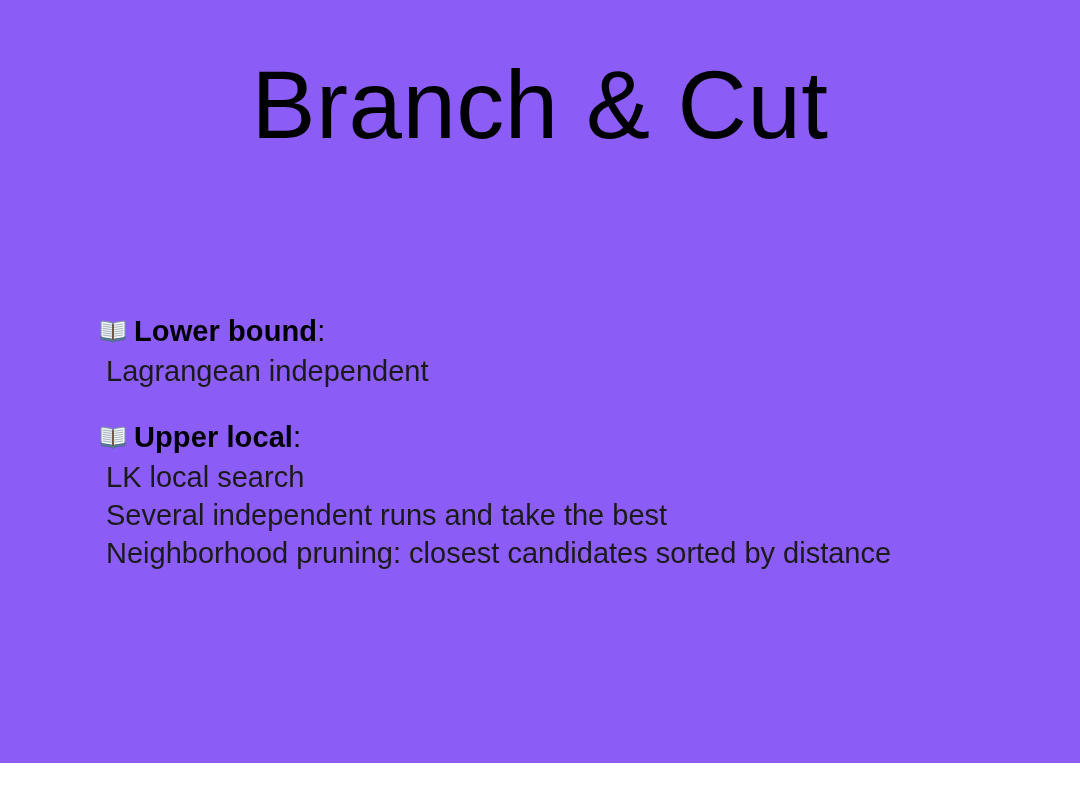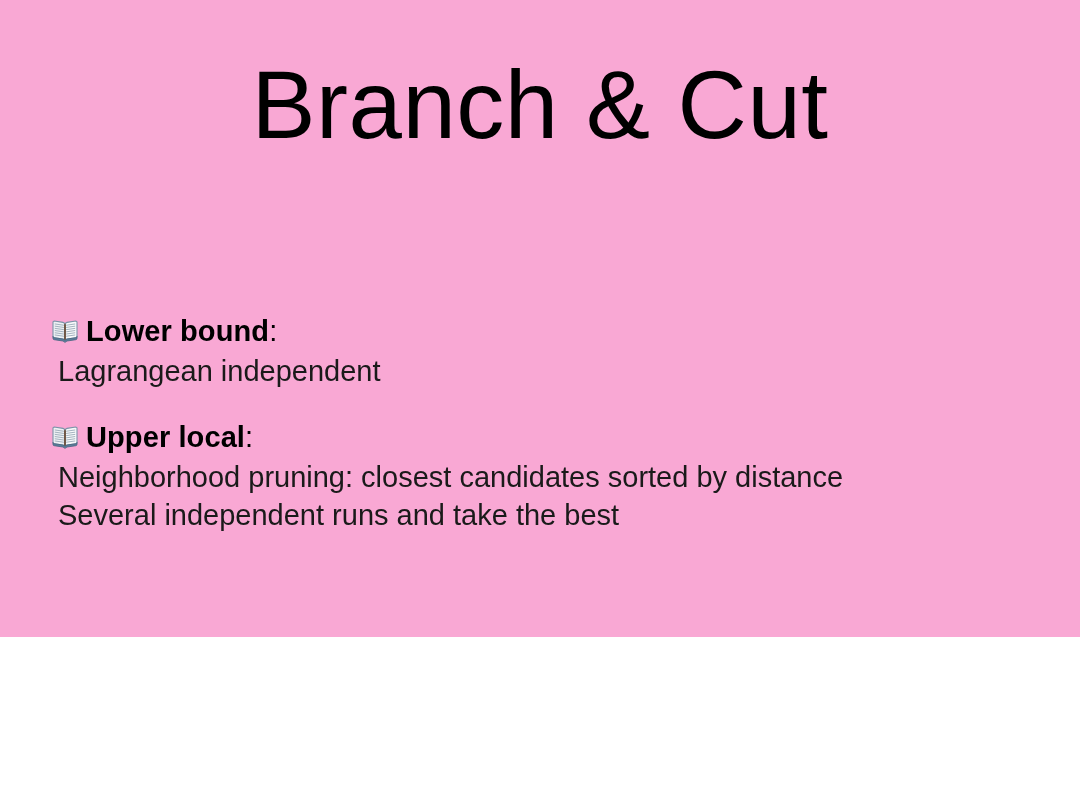--- a/index.html
+++ b/index.html
@@ -10,22 +10,22 @@
     width: 1080px;
     height: 810px;
     background: #ffffff;
     font-family: "Liberation Sans", "DejaVu Sans", sans-serif;
     overflow: hidden;
   }
 
   .slide {
     position: relative;
     width: 1080px;
-    height: 637px;
-    background: #f9a8d4;
+    height: 763px;
+    background: #8b5cf6;
     box-sizing: border-box;
   }
 
   
   .slide-title {
     position: absolute;
     left: 0;
     top: 52px;
     width: 1080px;
     text-align: center;
@@ -40,20 +40,21 @@
   
   .body-area {
     position: absolute;
     left: 52px;
     top: 312px;
     width: 980px;
   }
 
   .bullet-group {
     margin-bottom: 28px;
+    margin-left: 48px;
   }
   .bullet-group:last-child {
     margin-bottom: 0;
   }
 
   .bullet-heading {
     display: flex;
     align-items: center;
     font-size: 29px;
     line-height: 38px;
@@ -136,19 +137,20 @@
             <path d="M11.5 6.2 L3.2 5.0 M11.5 8.4 L3.2 7.2 M11.5 10.6 L3.2 9.4 M11.5 12.8 L3.2 11.6 M11.5 15.0 L3.2 13.8 M11.5 17.2 L3.2 16.0" stroke="#9aaab8" stroke-width="0.9" stroke-linecap="round"></path>
             <path d="M14.5 6.2 L22.8 5.0 M14.5 8.4 L22.8 7.2 M14.5 10.6 L22.8 9.4 M14.5 12.8 L22.8 11.6 M14.5 15.0 L22.8 13.8 M14.5 17.2 L22.8 16.0" stroke="#9aaab8" stroke-width="0.9" stroke-linecap="round"></path>
             <path d="M12.1 4.6 C12.6 4.9 12.9 5.3 13 5.9 C13.1 5.3 13.4 4.9 13.9 4.6 L13.9 21.9 C13.5 21.2 13.2 20.8 13 20.4 C12.8 20.8 12.5 21.2 12.1 21.9 Z" fill="#6b4f3a"></path>
             <path d="M1 17.4 C1 18.1 1.5 18.6 2.2 18.7 L10.9 20 C11.8 20.2 12.5 20.7 13 21.5 C13.5 20.7 14.2 20.2 15.1 20 L23.8 18.7 C24.5 18.6 25 18.1 25 17.4 L25 19.4 C25 20.1 24.5 20.6 23.8 20.7 L15.1 22 C14.2 22.2 13.5 22.7 13 23.5 C12.5 22.7 11.8 22.2 10.9 22 L2.2 20.7 C1.5 20.6 1 20.1 1 19.4 Z" fill="#5d7f9c" stroke="#46657f" stroke-width="0.8"></path>
           </svg>
         </span>
         <span class="bullet-heading-label">Upper local</span>
           <span class="bullet-heading-colon">:</span>
       </div>
       <div class="sub-lines">
+        <div class="sub-line">LK local search</div>
+        <div class="sub-line">Several independent runs and take the best</div>
         <div class="sub-line">Neighborhood pruning: closest candidates sorted by distance</div>
-        <div class="sub-line">Several independent runs and take the best</div>
       </div>
     </div>
 
   </div>
 </div>
 
 </body></html>

